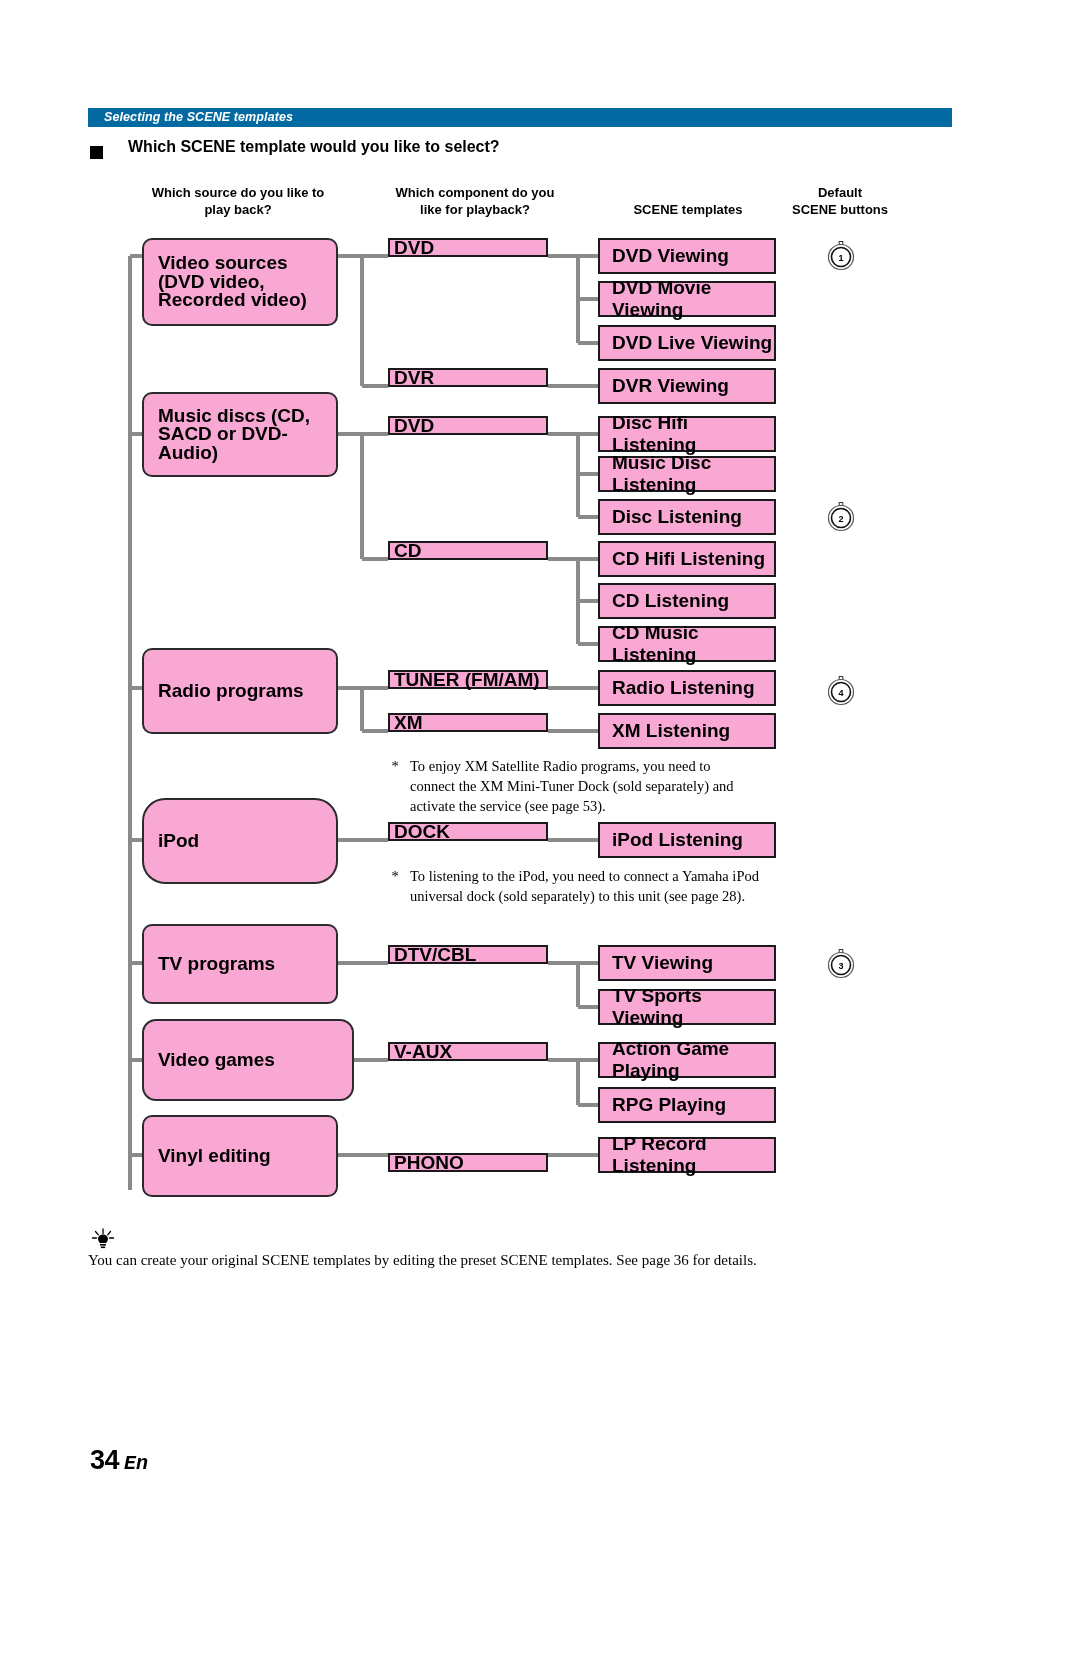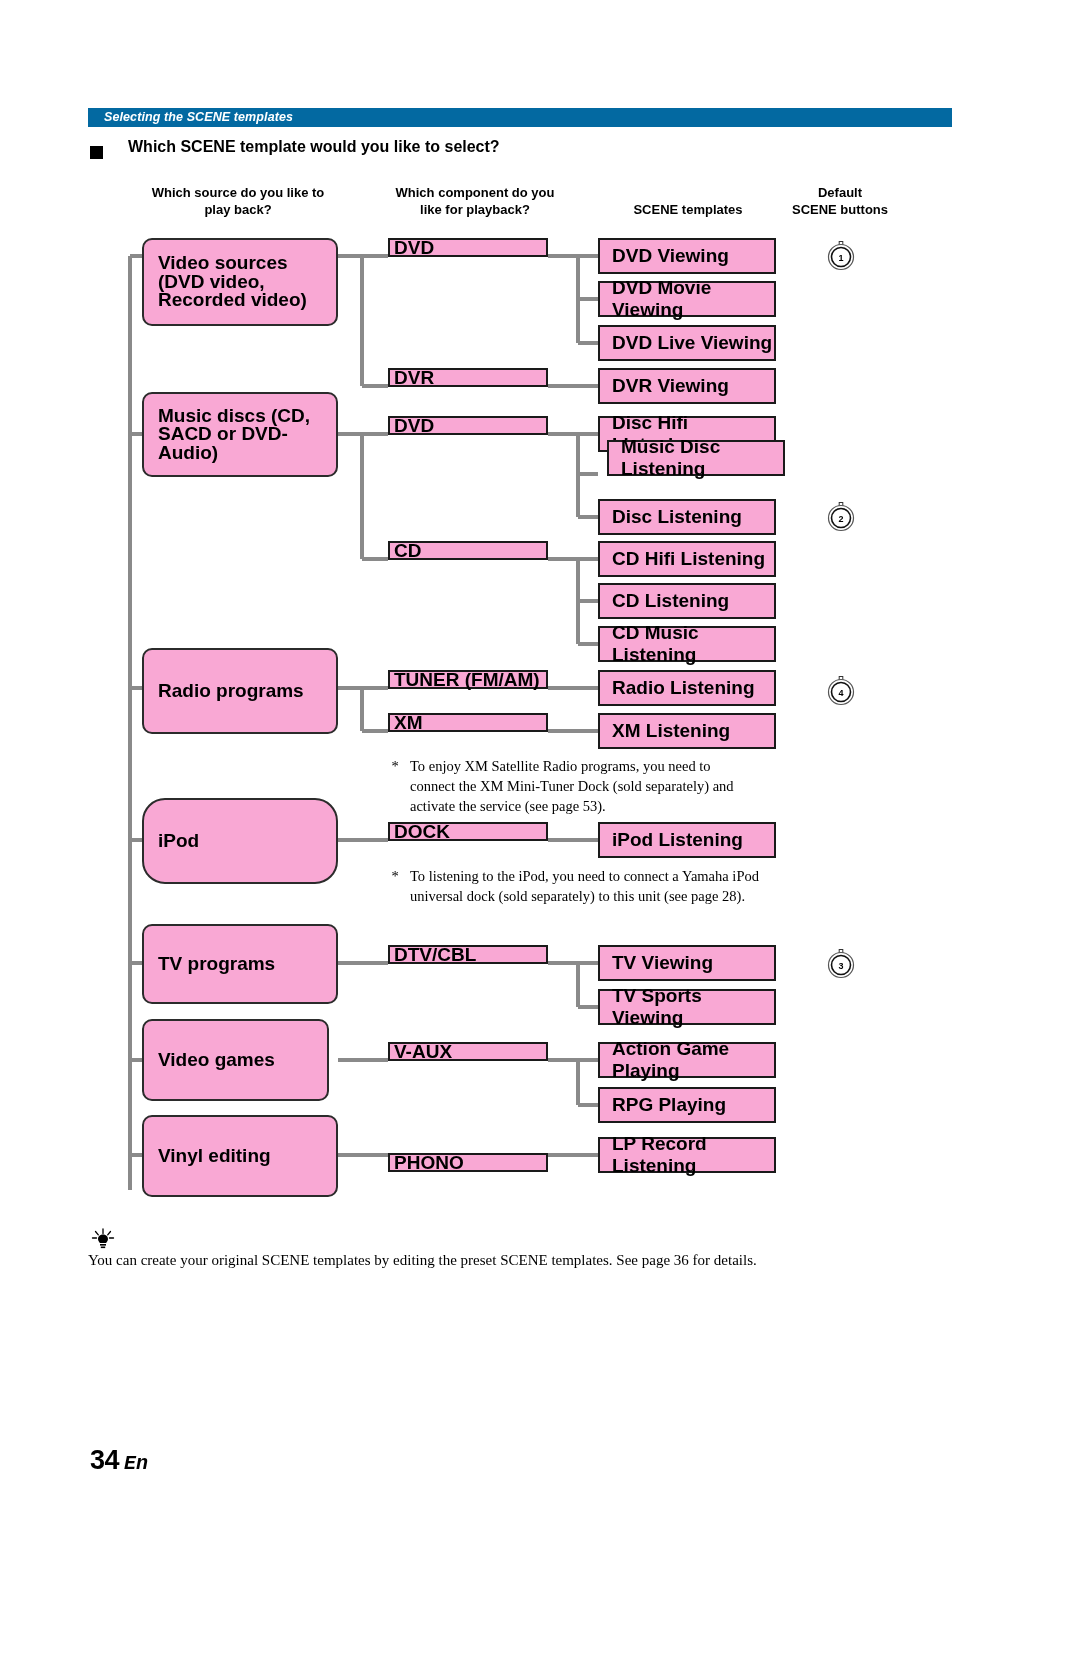--- a/index.html
+++ b/index.html
@@ -226,21 +226,21 @@
 </div>
 <div class="box src-box" style="left:142px; top:648px; width:196px; height:86px;">
   <span>Radio programs</span>
 </div>
 <div class="box src-box" style="left:142px; top:798px; width:196px; height:86px;border-radius:23px;">
   <span>iPod</span>
 </div>
 <div class="box src-box" style="left:142px; top:924px; width:196px; height:80px;">
   <span>TV programs</span>
 </div>
-<div class="box src-box" style="left:142px; top:1019px; width:187px; height:82px;">
+<div class="box src-box" style="left:142px; top:1019px; width:212px; height:82px;border-radius:14px;">
   <span>Video games</span>
 </div>
 <div class="box src-box" style="left:142px; top:1115px; width:196px; height:82px;">
   <span>Vinyl editing</span>
 </div>
 
 <div class="box comp-box" style="left:388px; top:238px;">
   <span>DVD</span>
 </div>
 <div class="box comp-box" style="left:388px; top:368px;">
@@ -279,21 +279,21 @@
 </div>
 <div class="box tpl-box" style="left:598px; top:325px;">
   <span>DVD Live Viewing</span>
 </div>
 <div class="box tpl-box" style="left:598px; top:368px;">
   <span>DVR Viewing</span>
 </div>
 <div class="box tpl-box" style="left:598px; top:416px;">
   <span>Disc Hifi Listening</span>
 </div>
-<div class="box tpl-box" style="left:598px; top:440px;margin-left:9px;">
+<div class="box tpl-box" style="left:598px; top:456px;">
   <span>Music Disc Listening</span>
 </div>
 <div class="box tpl-box" style="left:598px; top:499px;">
   <span>Disc Listening</span>
 </div>
 <div class="box tpl-box" style="left:598px; top:541px;">
   <span>CD Hifi Listening</span>
 </div>
 <div class="box tpl-box" style="left:598px; top:583px;">
   <span>CD Listening</span>

